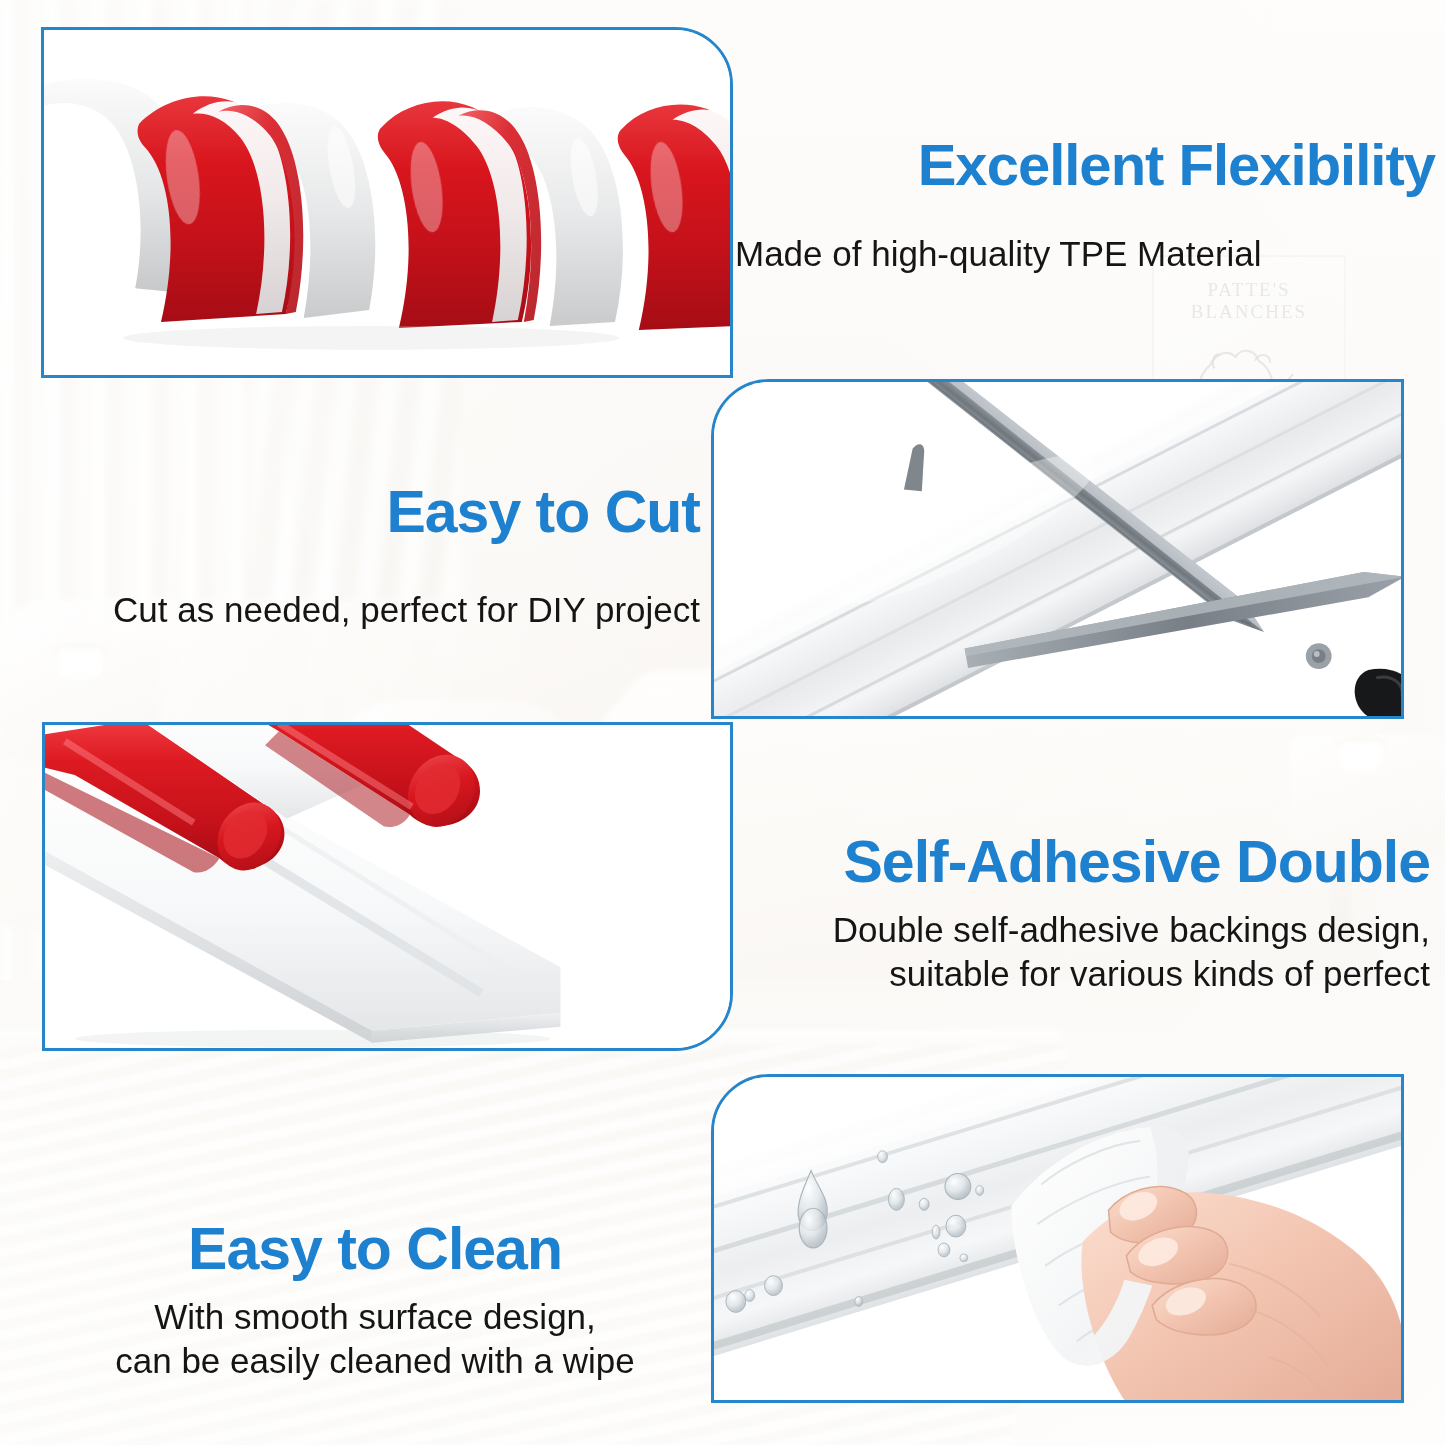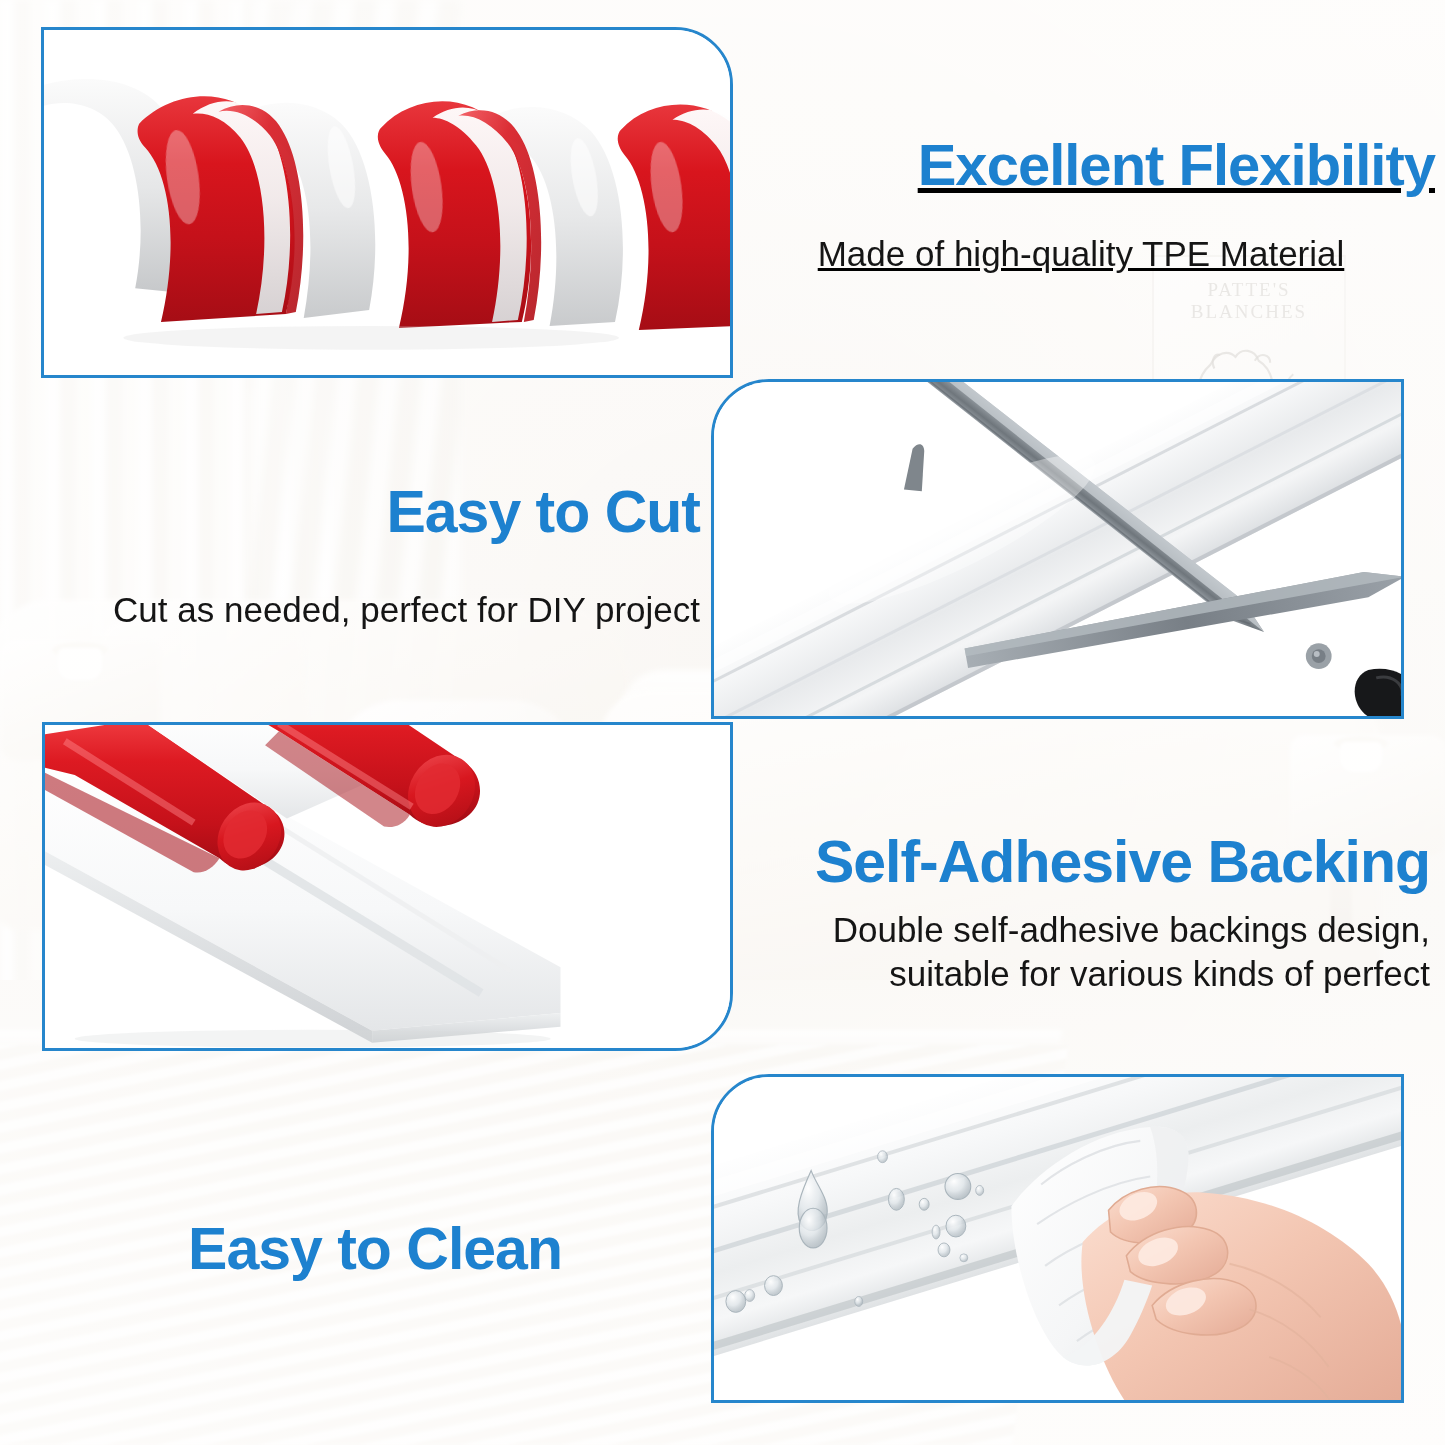--- a/index.html
+++ b/index.html
@@ -177,30 +177,30 @@
     margin:0;
   }
   .subline{
     font-family:"Liberation Sans",sans-serif;
     color:#151515;
     font-size:35px;
     line-height:1.27;
     margin:14px 0 0 0;
     font-weight:400;
   }
-  #text-flex  {left:735px; top:135px;  width:700px; text-align:right;text-decoration:underline;}
+  #text-flex  {left:735px; top:135px;  width:700px; text-align:right;}
   #text-flex  .headline{font-size:58px;}
   #text-cut   {left:10px;  top:482px;  width:690px; text-align:right;}
   #text-adhes {left:740px; top:832px;  width:690px; text-align:right;}
   #text-clean {left:55px;  top:1178px; width:640px; text-align:center;margin-top:41px;}
   #text-clean .headline{text-align:center;}
   #text-clean .subline{text-align:center;}
   #text-cut .subline{text-align:right;margin-top:44px;}
   #text-adhes .subline{}
-  #text-flex .subline{text-align:center;padding-right:8px;margin-top:36px;}
+  #text-flex .subline{text-align:left;padding-right:8px;margin-top:36px;}
 </style>
 </head>
 <body>
 
 <div id="infographic">
 
   <div class="bg-scene">
     <div class="bg-wall"></div>
     <div class="bg-curtain"></div>
     <div class="bg-curtain2"></div>
@@ -547,24 +547,28 @@
     <div class="headline">Excellent Flexibility</div>
     <div class="subline">Made of high-quality TPE Material</div>
   </div>
 
   <div class="feature-text" id="text-cut">
     <div class="headline">Easy to Cut</div>
     <div class="subline">Cut as needed, perfect for DIY project</div>
   </div>
 
   <div class="feature-text" id="text-adhes">
-    <div class="headline">Self-Adhesive Backing</div>
+    <div class="headline">Self-Adhesive Double</div>
     <div class="subline">
       <div>Double self-adhesive backings design,</div>
       <div>suitable for various kinds of perfect</div>
     </div>
   </div>
 
   <div class="feature-text" id="text-clean">
     <div class="headline">Easy to Clean</div>
+    <div class="subline">
+      <div>With smooth surface design,</div>
+      <div>can be easily cleaned with a wipe</div>
+    </div>
   </div>
 
 </div>
 
 </body></html>

